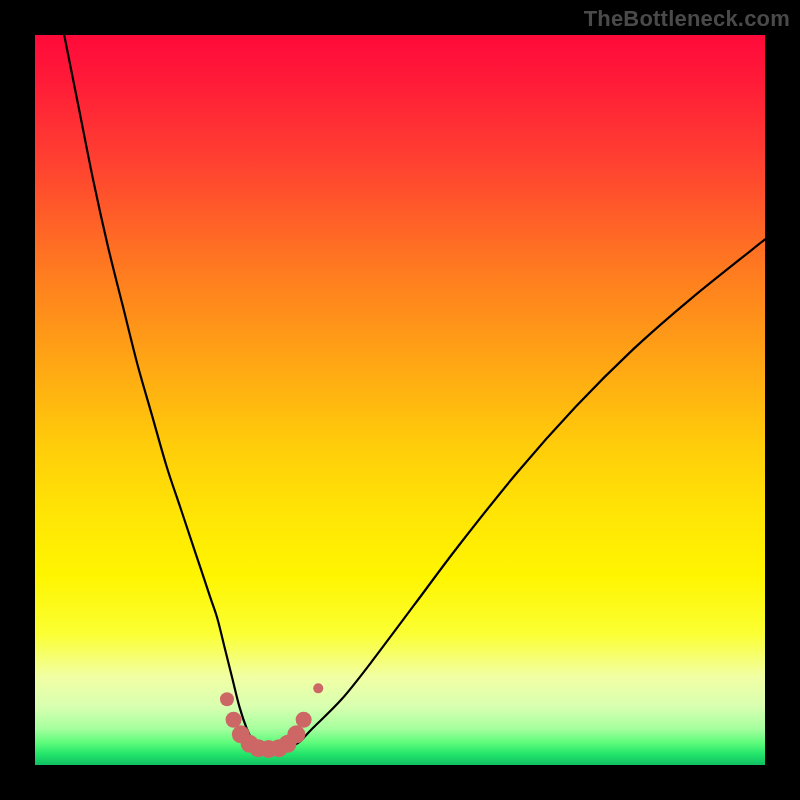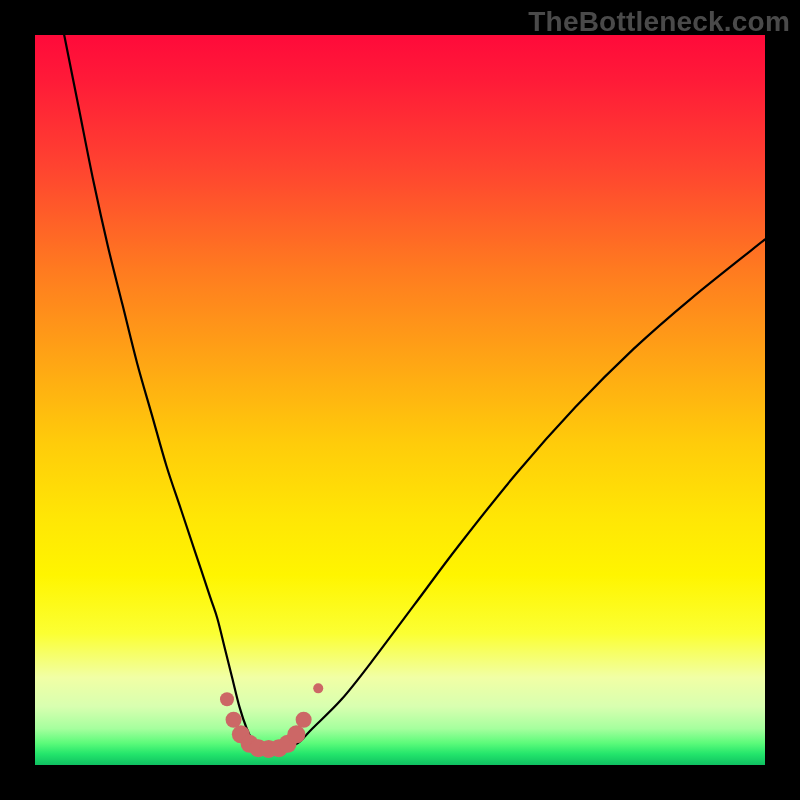--- a/index.html
+++ b/index.html
@@ -43,21 +43,21 @@
       #5cfb7a 97%,
       #23e56b 98.5%,
       #0fc061 100%
     );
   }
   .watermark {
     position: absolute;
     top: 6px;
     right: 10px;
     color: #4a4a4a;
-    font-size: 28px;
+    font-size: 22px;
     font-weight: 600;
     letter-spacing: 0.2px;
     user-select: none;
   }
   svg.curves {
     position: absolute;
     left: 35px;
     top: 35px;
     width: 730px;
     height: 730px;

